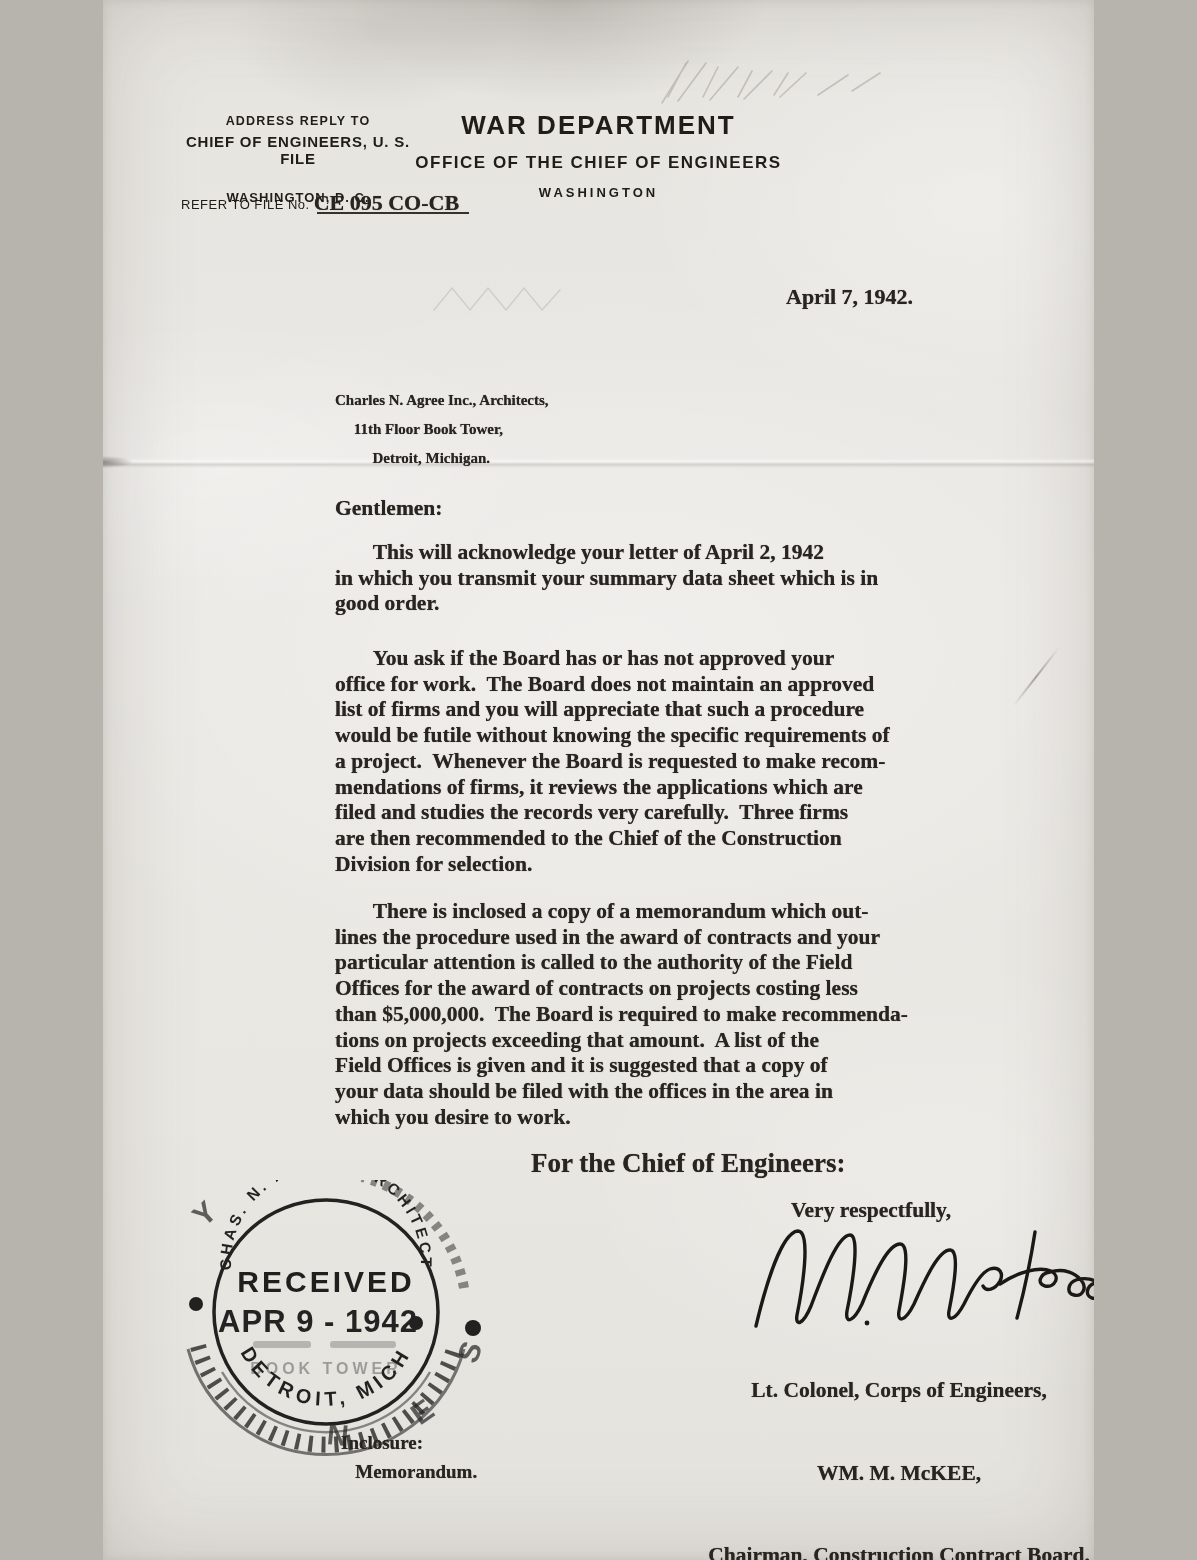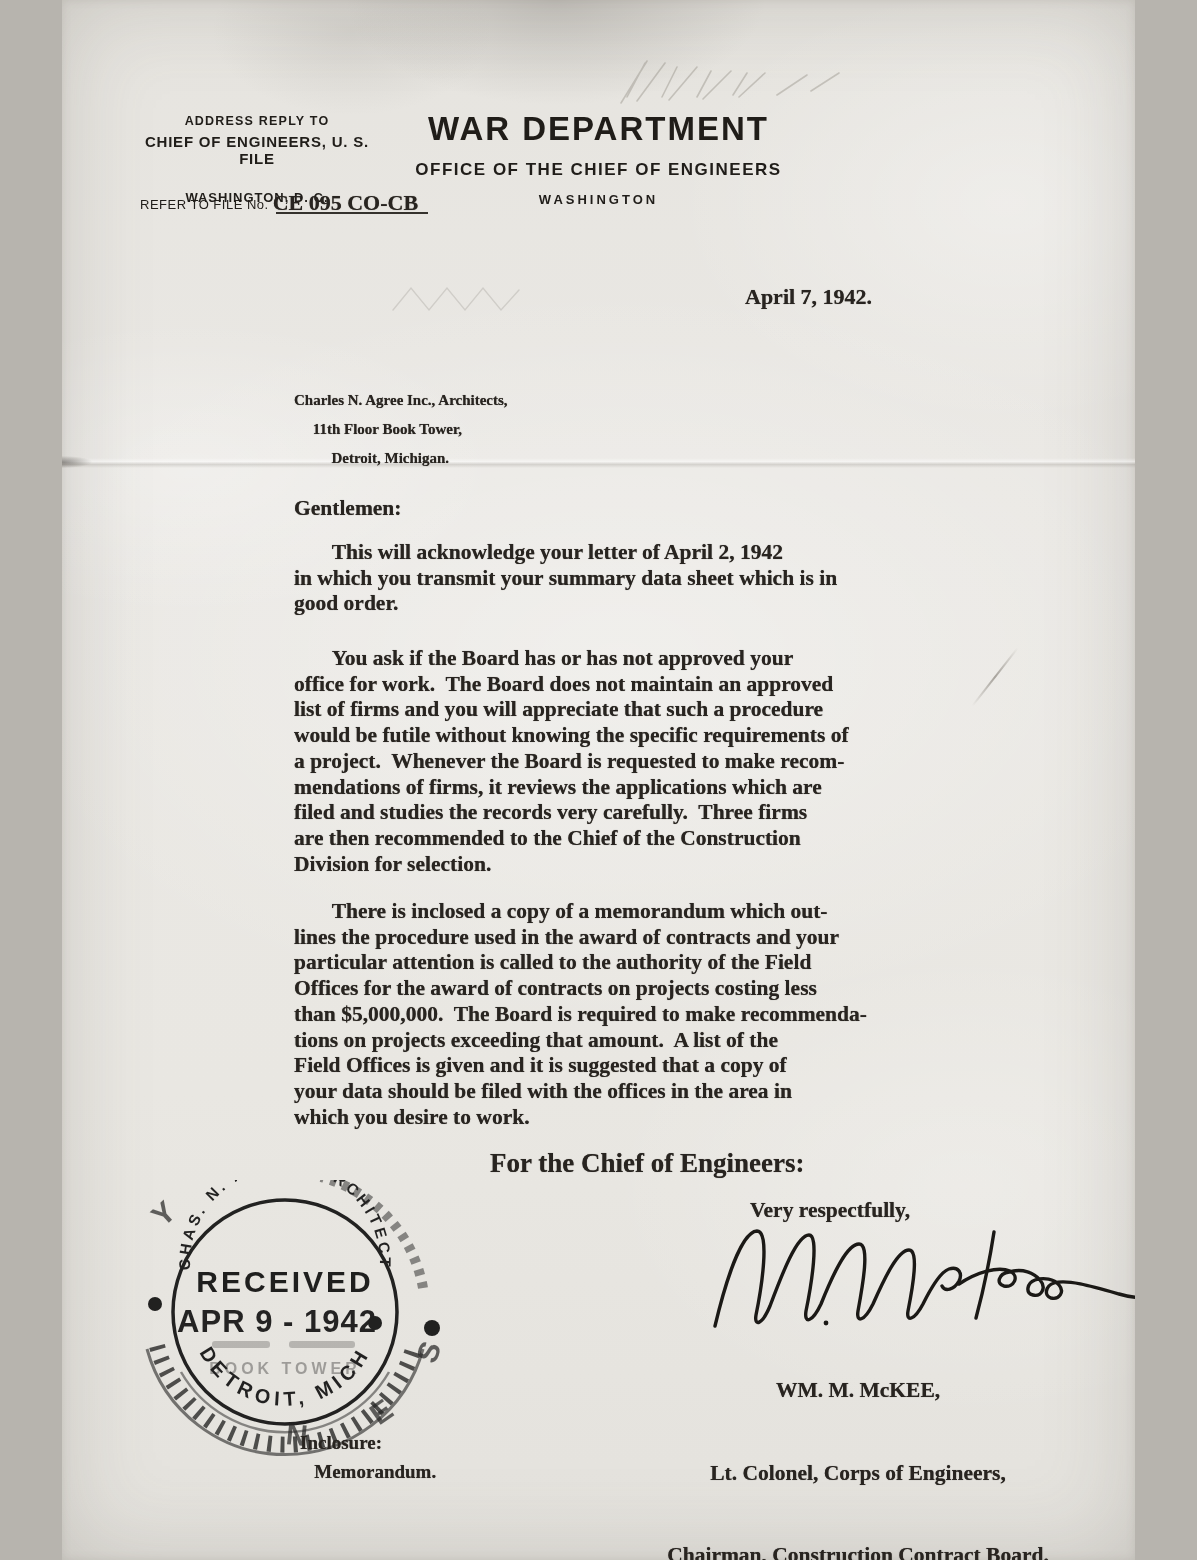--- a/index.html
+++ b/index.html
@@ -1,18 +1,18 @@
 <!DOCTYPE html>
 <html><head>
 <meta charset="utf-8">
 <style>
   html,body{margin:0;padding:0;background:#b7b4ae;}
   .page{
     position:relative;
-    width:1073px;height:1560px;
+    width:991px;height:1560px;
     margin:0 auto;
     overflow:hidden;
     background-color:#e9e7e3;
     background-image:
       radial-gradient(ellipse 300px 150px at 46% 0%, rgba(128,124,118,.30), transparent 70%),
       radial-gradient(ellipse 200px 120px at 27% 2%, rgba(140,136,130,.18), transparent 70%),
       radial-gradient(ellipse 420px 200px at 12% 30%, rgba(255,255,255,.28), transparent 75%),
       radial-gradient(ellipse 900px 520px at 52% 42%, rgba(255,255,255,.32), transparent 72%),
       radial-gradient(ellipse 480px 320px at 88% 13%, rgba(255,255,255,.30), transparent 70%),
       radial-gradient(ellipse 520px 340px at 84% 76%, rgba(255,255,255,.22), transparent 70%),
@@ -29,21 +29,21 @@
     text-shadow:0 0 .7px rgba(40,36,30,.75);
   }
   .body-text{font-size:21.5px;line-height:25.7px;}
   
   .printed{color:#201d19;font-weight:bold;letter-spacing:1px;}
   .reply-block{position:absolute;left:72px;top:114px;width:246px;text-align:center;}
   .reply-l1{font-size:12.5px;margin-bottom:5px;letter-spacing:1.2px;}
   .reply-l2{font-size:15px;margin-bottom:6px;letter-spacing:.8px;}
   .reply-l3{font-size:13px;letter-spacing:1px;margin-top:23px;}
   .org-block{position:absolute;left:0;top:110px;width:100%;text-align:center;}
-  .org-l1{font-size:33px;letter-spacing:2px;margin-bottom:12px;}
+  .org-l1{font-size:26px;letter-spacing:2px;margin-bottom:12px;}
   .org-l2{font-size:17px;letter-spacing:1.5px;margin-bottom:12px;}
   .org-l3{font-size:13px;letter-spacing:3px;}
   .refer-line{position:absolute;left:78px;top:190px;display:flex;align-items:flex-end;}
   .refer-label{font-size:13px;font-weight:normal;color:#201d19;letter-spacing:.5px;padding-bottom:4px;}
   .file-number-wrap{position:relative;margin-left:4px;}
   .blank-rule{position:absolute;left:3px;bottom:2px;width:152px;border-bottom:2.5px solid #35322d;}
   .file-number{position:relative;font-size:22px;}
   
   .date-line{position:absolute;left:683px;top:284px;font-size:22px;}
   .recipient{position:absolute;left:232px;top:386px;font-size:15px;line-height:28.8px;}
@@ -150,22 +150,22 @@
   <div class="respectfully typed">Very respectfully,</div>
 
   <svg class="signature" viewBox="0 0 500 118">
     <path d="M8 104 C18 62 34 10 50 9 C63 9 55 64 49 93 C47 105 55 103 63 84 C75 52 90 13 102 13 C112 13 105 60 99 89 C97 102 105 101 114 82 C126 52 140 22 152 22 C163 22 156 62 151 89 C149 101 157 100 166 82 C178 55 191 28 202 28 C212 28 206 64 201 89 C199 100 207 99 216 82 C224 66 233 50 242 47 C251 44 256 51 252 59 C247 68 238 70 235 64"></path>
     <path d="M287 10 C283 36 276 70 269 96"></path>
     <path d="M252 62 C270 50 291 44 303 49 C313 54 307 66 297 64 C289 62 291 52 302 50 C316 46 327 51 333 58 C340 66 334 75 326 73 C318 71 320 61 328 58 C337 55 347 57 352 63 C358 70 352 78 344 76 C337 74 338 64 347 61 C360 57 384 64 412 72 C440 80 468 76 488 60"></path>
     <circle cx="119" cy="101" r="2.4" fill="#1b1916" stroke="none"></circle>
   </svg>
 
   <div class="name-block typed">
+    <div>Lt. Colonel, Corps of Engineers,</div>
     <div>WM. M. McKEE,</div>
-    <div>Lt. Colonel, Corps of Engineers,</div>
     <div>Chairman, Construction Contract Board.</div>
   </div>
 
   <svg class="stamp" viewBox="0 0 360 290">
     <circle class="ring" cx="168" cy="132" r="112"></circle>
     <path class="outer-thin" d="M 30 169 A 143 143 0 0 0 306 169"></path>
     <path class="ticks" d="M 40 166 A 133 133 0 0 0 297 166"></path>
     <path class="inner-thin" d="M 64 192 A 120 120 0 0 0 272 192"></path>
     <path class="outer-frag" d="M 306 108 A 140 140 0 0 0 204 -3"></path>
     <defs>

